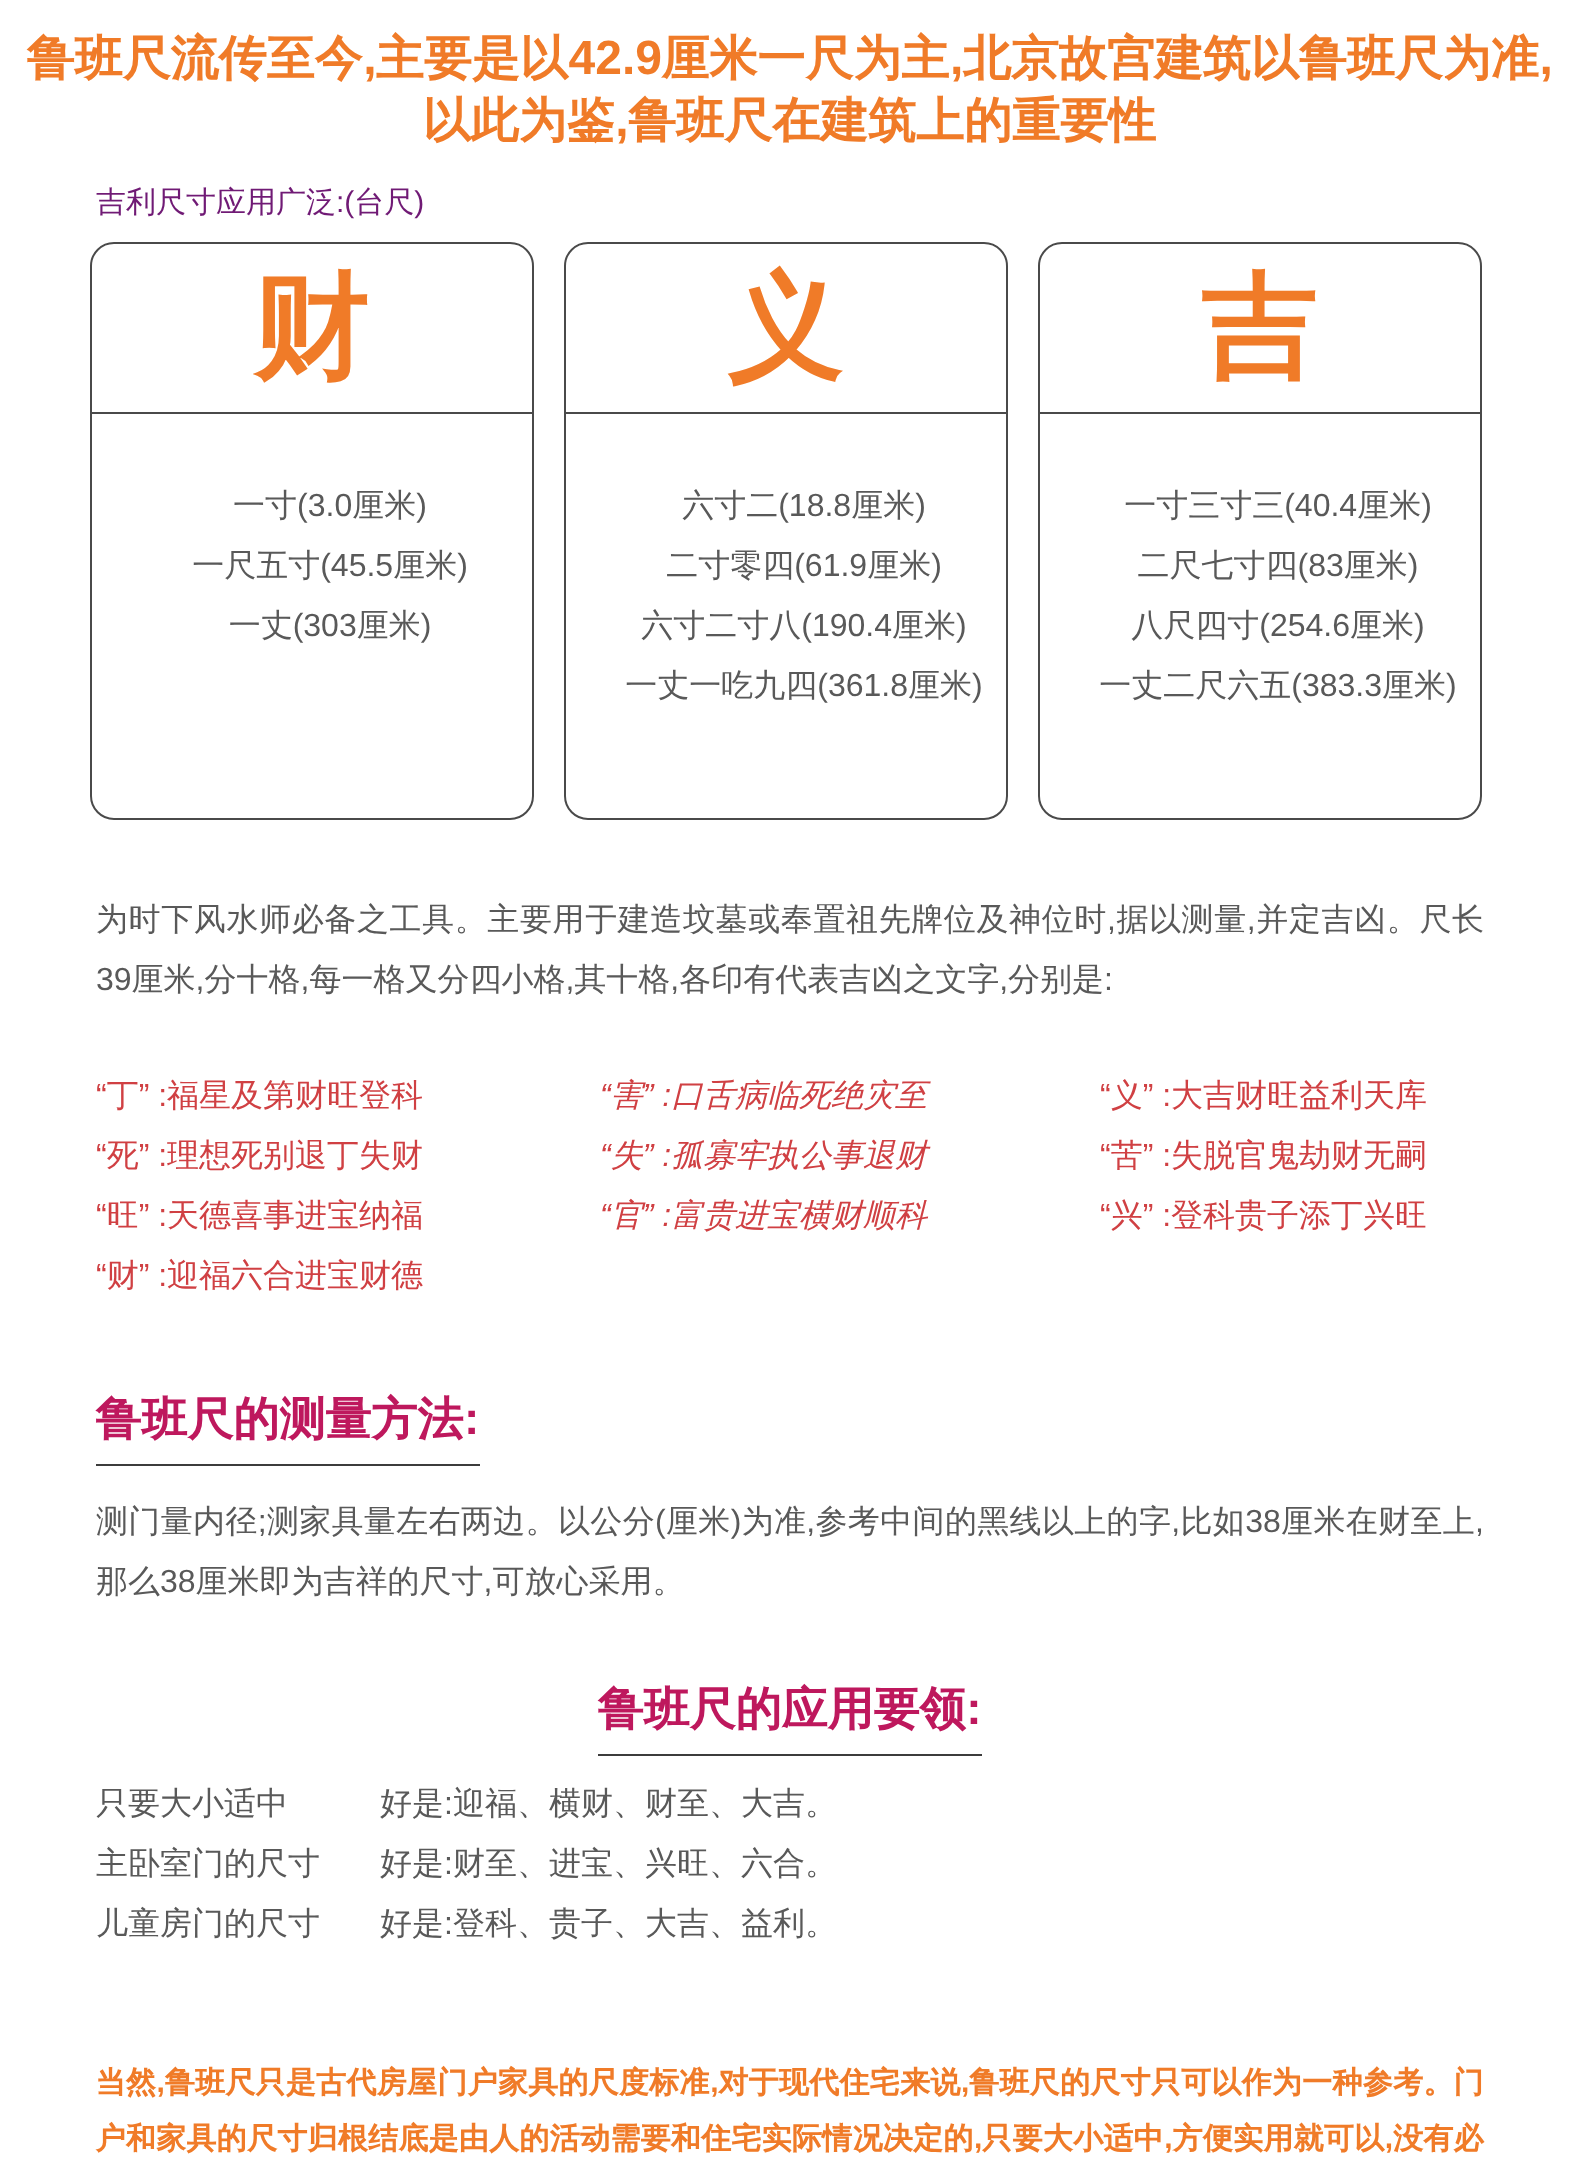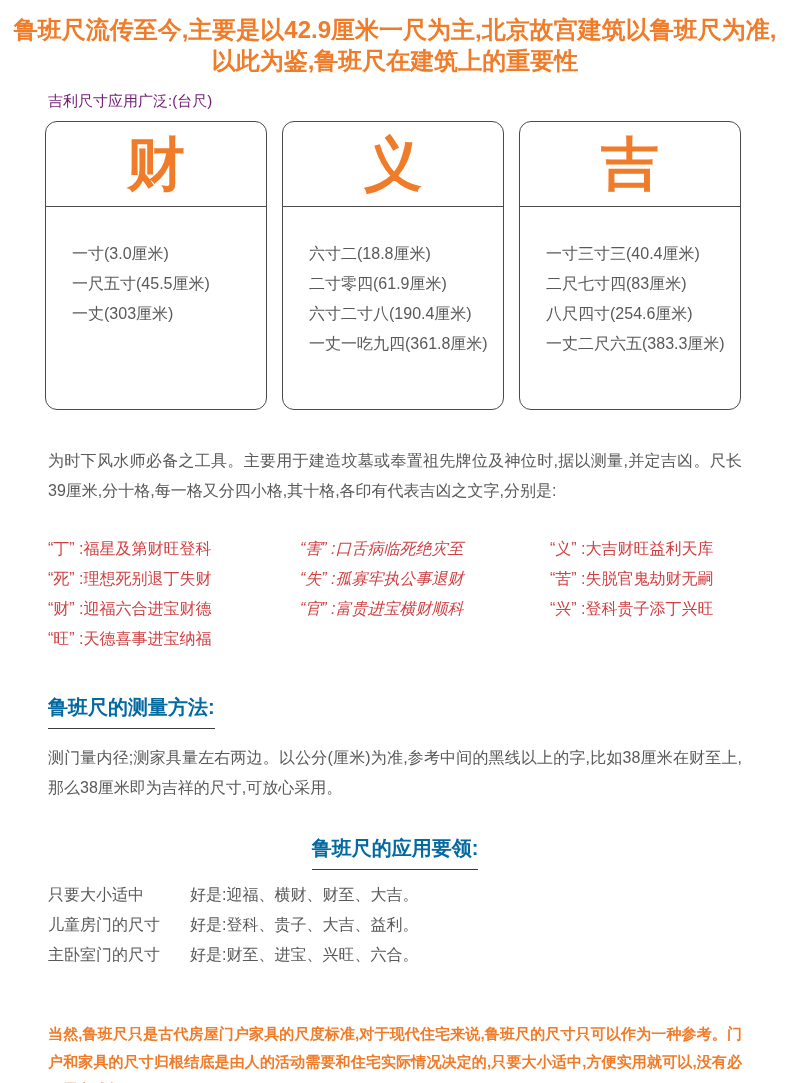--- a/index.html
+++ b/index.html
@@ -29,39 +29,39 @@
     border-radius: 12px;
     background: #fff;
     overflow: hidden;
   }
   .card-head {
     height: 85px;
     display: flex; align-items: center; justify-content: center;
     border-bottom: 1px solid #4a4a4a;
   }
   .card-char { color: #f07b28; font-size: 58px; font-weight: bold; line-height: 1; }
-  .card-body { padding: 32px 8px 0 26px; font-size: 16px; color: #595959; }
+  .card-body { padding: 32px 8px 0 26px; font-size: 16px; color: #595959; text-align: center; }
   .card-line { line-height: 30px; white-space: nowrap; }
 
   .para {
     margin: 36px 48px 0;
     font-size: 16px; color: #595959; line-height: 30px;
     text-align: justify;
   }
 
   .defs { display: flex; margin: 28px 48px 0; color: #d04043; font-size: 16px; }
   .def-col-1 { width: 252px; }
   .def-col-2 { width: 250px; font-style: italic; }
   .def-col-3 { flex: 1; }
   .def-item { line-height: 30px; white-space: nowrap; }
 
   .section-title-wrap { margin: 40px 48px 0; }
   .section-title {
     display: inline-block;
-    color: #0369a1; font-size: 20px; font-weight: bold;
+    color: #be185d; font-size: 23px; font-weight: bold;
     padding-bottom: 7px;
     border-bottom: 1px solid #3c3c3c;
   }
   .section-para { margin-top: 14px; }
 
   .app-lines { margin: 10px 48px 0; }
   .app-line { display: flex; line-height: 30px; font-size: 16px; color: #595959; }
   .app-label { width: 142px; flex-shrink: 0; }
 
   .bottom-note {
@@ -120,22 +120,22 @@
     </div>
 
   </div>
 
   <div class="para">为时下风水师必备之工具。主要用于建造坟墓或奉置祖先牌位及神位时,据以测量,并定吉凶。尺长39厘米,分十格,每一格又分四小格,其十格,各印有代表吉凶之文字,分别是:</div>
 
   <div class="defs">
     <div class="def-col-1">
       <div class="def-item">“丁” :福星及第财旺登科</div>
       <div class="def-item">“死” :理想死别退丁失财</div>
+      <div class="def-item">“旺” :天德喜事进宝纳福</div>
       <div class="def-item">“财” :迎福六合进宝财德</div>
-      <div class="def-item">“旺” :天德喜事进宝纳福</div>
     </div>
     <div class="def-col-2">
       <div class="def-item">“害” :口舌病临死绝灾至</div>
       <div class="def-item">“失” :孤寡牢执公事退财</div>
       <div class="def-item">“官” :富贵进宝横财顺科</div>
     </div>
     <div class="def-col-3">
       <div class="def-item">“义” :大吉财旺益利天库</div>
       <div class="def-item">“苦” :失脱官鬼劫财无嗣</div>
       <div class="def-item">“兴” :登科贵子添丁兴旺</div>
@@ -149,24 +149,24 @@
 
   <div class="section-title-wrap" style="margin-top:32px;text-align:center;">
     <span class="section-title">鲁班尺的应用要领:</span>
   </div>
   <div class="app-lines">
     <div class="app-line">
       <span class="app-label">只要大小适中</span>
       <span>好是:迎福、横财、财至、大吉。</span>
     </div>
     <div class="app-line">
+      <span class="app-label">主卧室门的尺寸</span>
+      <span>好是:财至、进宝、兴旺、六合。</span>
+    </div>
+    <div class="app-line">
       <span class="app-label">儿童房门的尺寸</span>
       <span>好是:登科、贵子、大吉、益利。</span>
-    </div>
-    <div class="app-line">
-      <span class="app-label">主卧室门的尺寸</span>
-      <span>好是:财至、进宝、兴旺、六合。</span>
     </div>
   </div>
 
   <div class="bottom-note">当然,鲁班尺只是古代房屋门户家具的尺度标准,对于现代住宅来说,鲁班尺的尺寸只可以作为一种参考。门户和家具的尺寸归根结底是由人的活动需要和住宅实际情况决定的,只要大小适中,方便实用就可以,没有必要墨守成规。</div>
 
 </div>
 
 </body></html>

